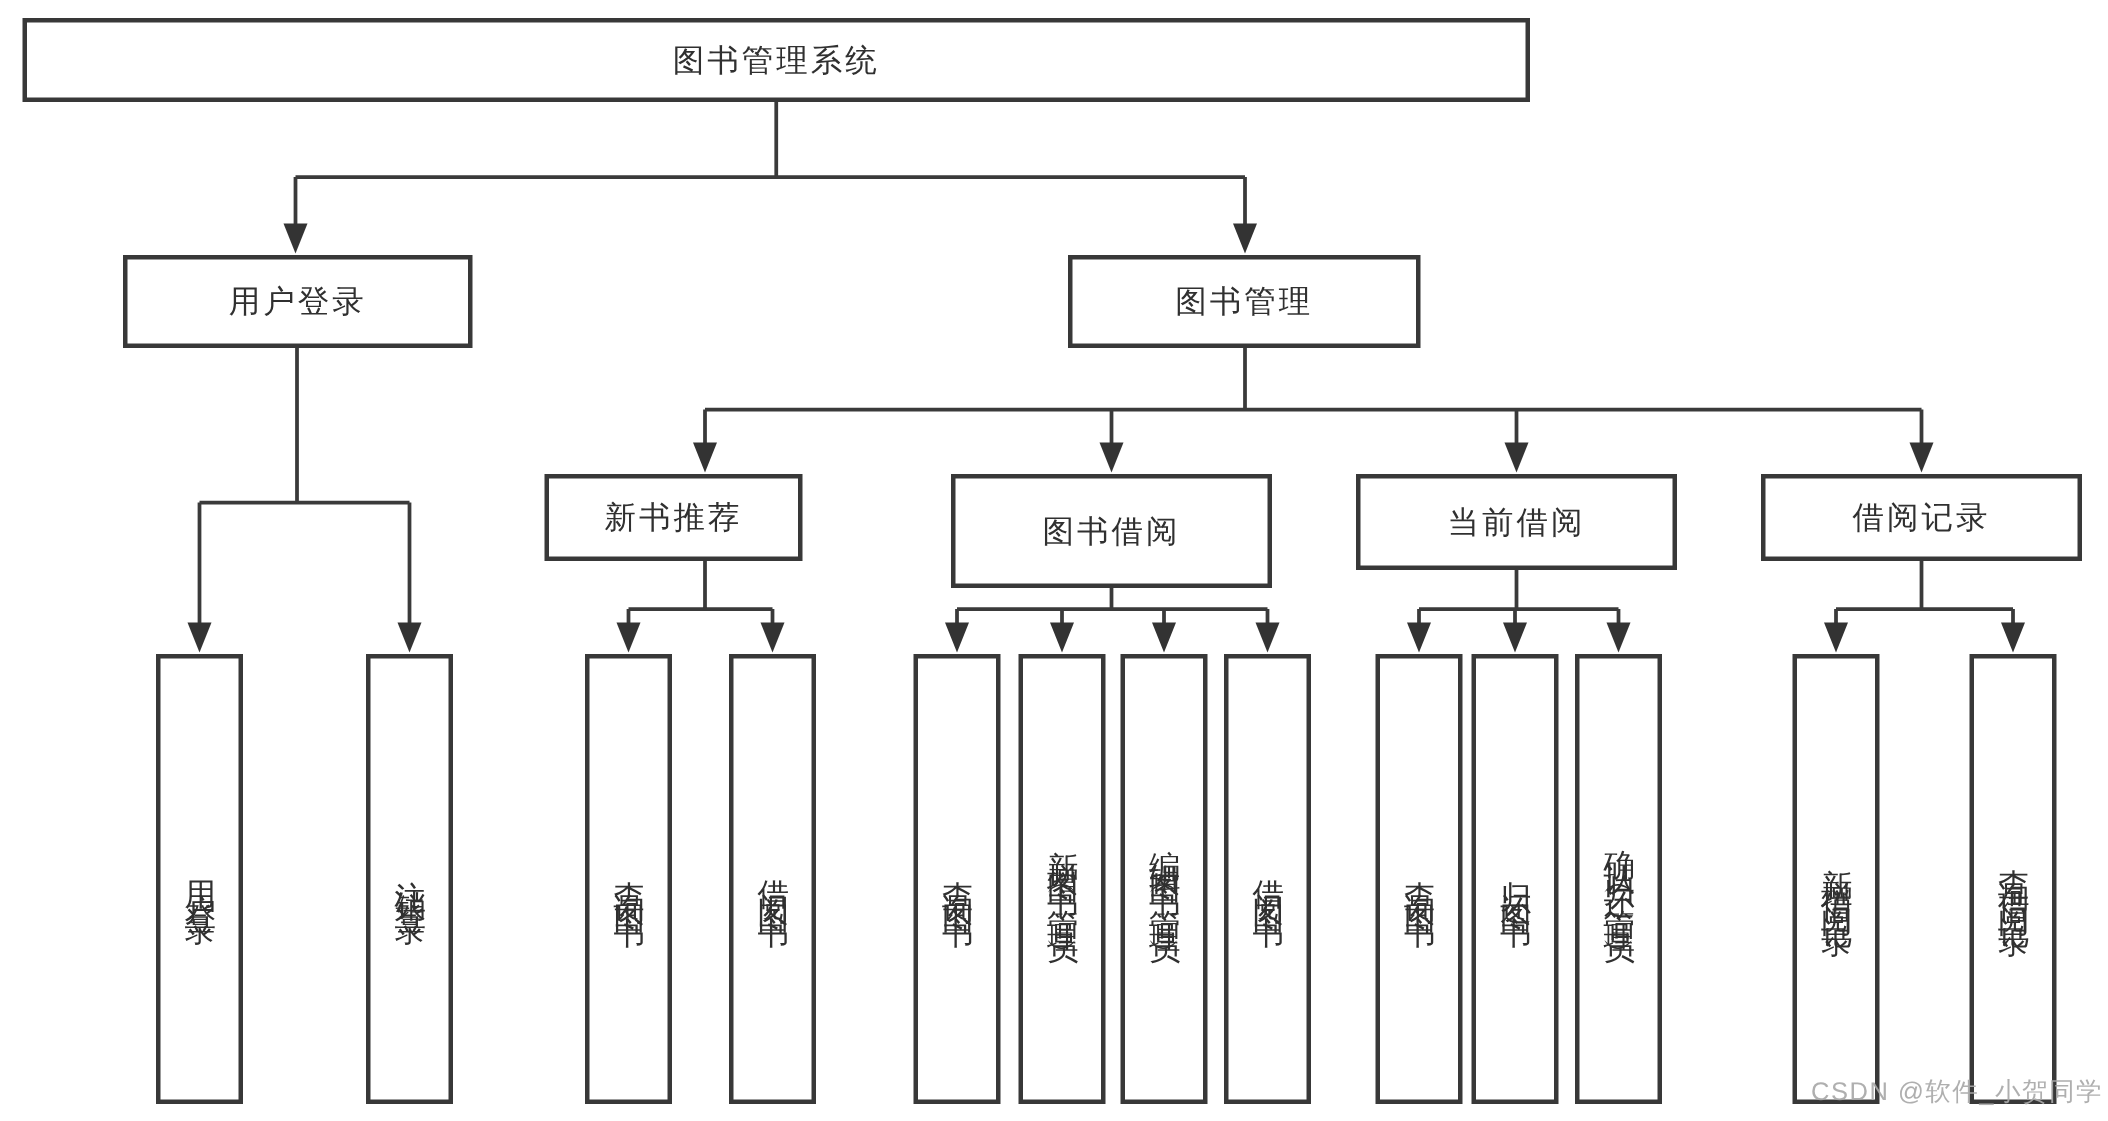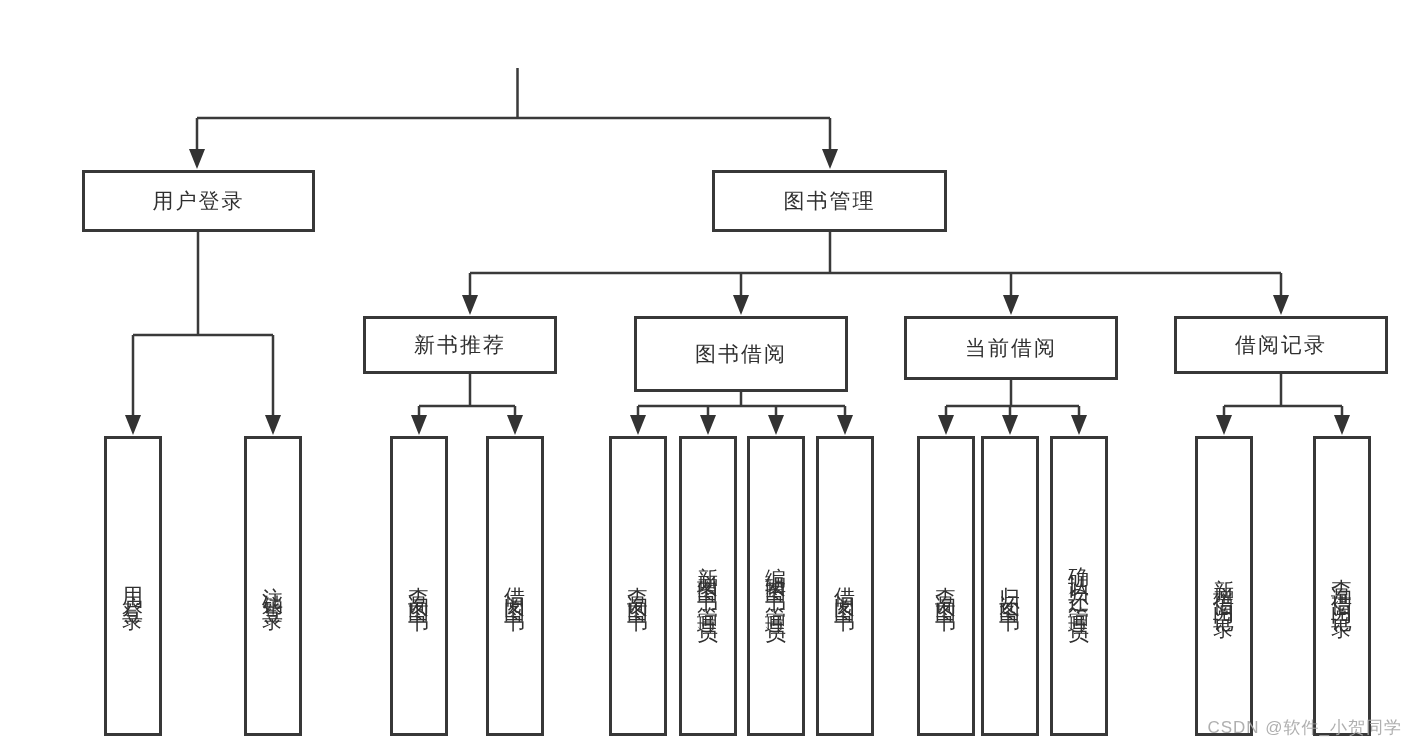--- a/index.html
+++ b/index.html
@@ -53,29 +53,32 @@
       <path d="M776 435 l-8 -20 h16 z"></path>
         <path d="M845 435 l-8 -20 h16 z"></path>
       <path d="M946 435 l-8 -20 h16 z"></path>
         <path d="M1010 435 l-8 -20 h16 z"></path>
       <path d="M1079 435 l-8 -20 h16 z"></path>
         <path d="M1224 435 l-8 -20 h16 z"></path>
       <path d="M1342 435 l-8 -20 h16 z"></path>
     </g>
   </svg>
 
+  <div class="node" style="left:15px;top:12px;width:1005px;height:56px">
+    <span class="hlabel">图书管理系统</span>
+  </div>
 
   <div class="node" style="left:82px;top:170px;width:233px;height:62px">
     <span class="hlabel">用户登录</span>
   </div>
   <div class="node" style="left:712px;top:170px;width:235px;height:62px">
     <span class="hlabel">图书管理</span>
   </div>
 
-  <div class="node" style="left:363px;top:316px;width:194px;height:58px">
+  <div class="node" style="left:363px;top:316px;width:172px;height:58px">
     <span class="hlabel">新书推荐</span>
   </div>
   <div class="node" style="left:634px;top:316px;width:214px;height:76px">
     <span class="hlabel">图书借阅</span>
   </div>
   <div class="node" style="left:904px;top:316px;width:214px;height:64px">
     <span class="hlabel">当前借阅</span>
   </div>
   <div class="node" style="left:1174px;top:316px;width:214px;height:58px">
     <span class="hlabel">借阅记录</span>

